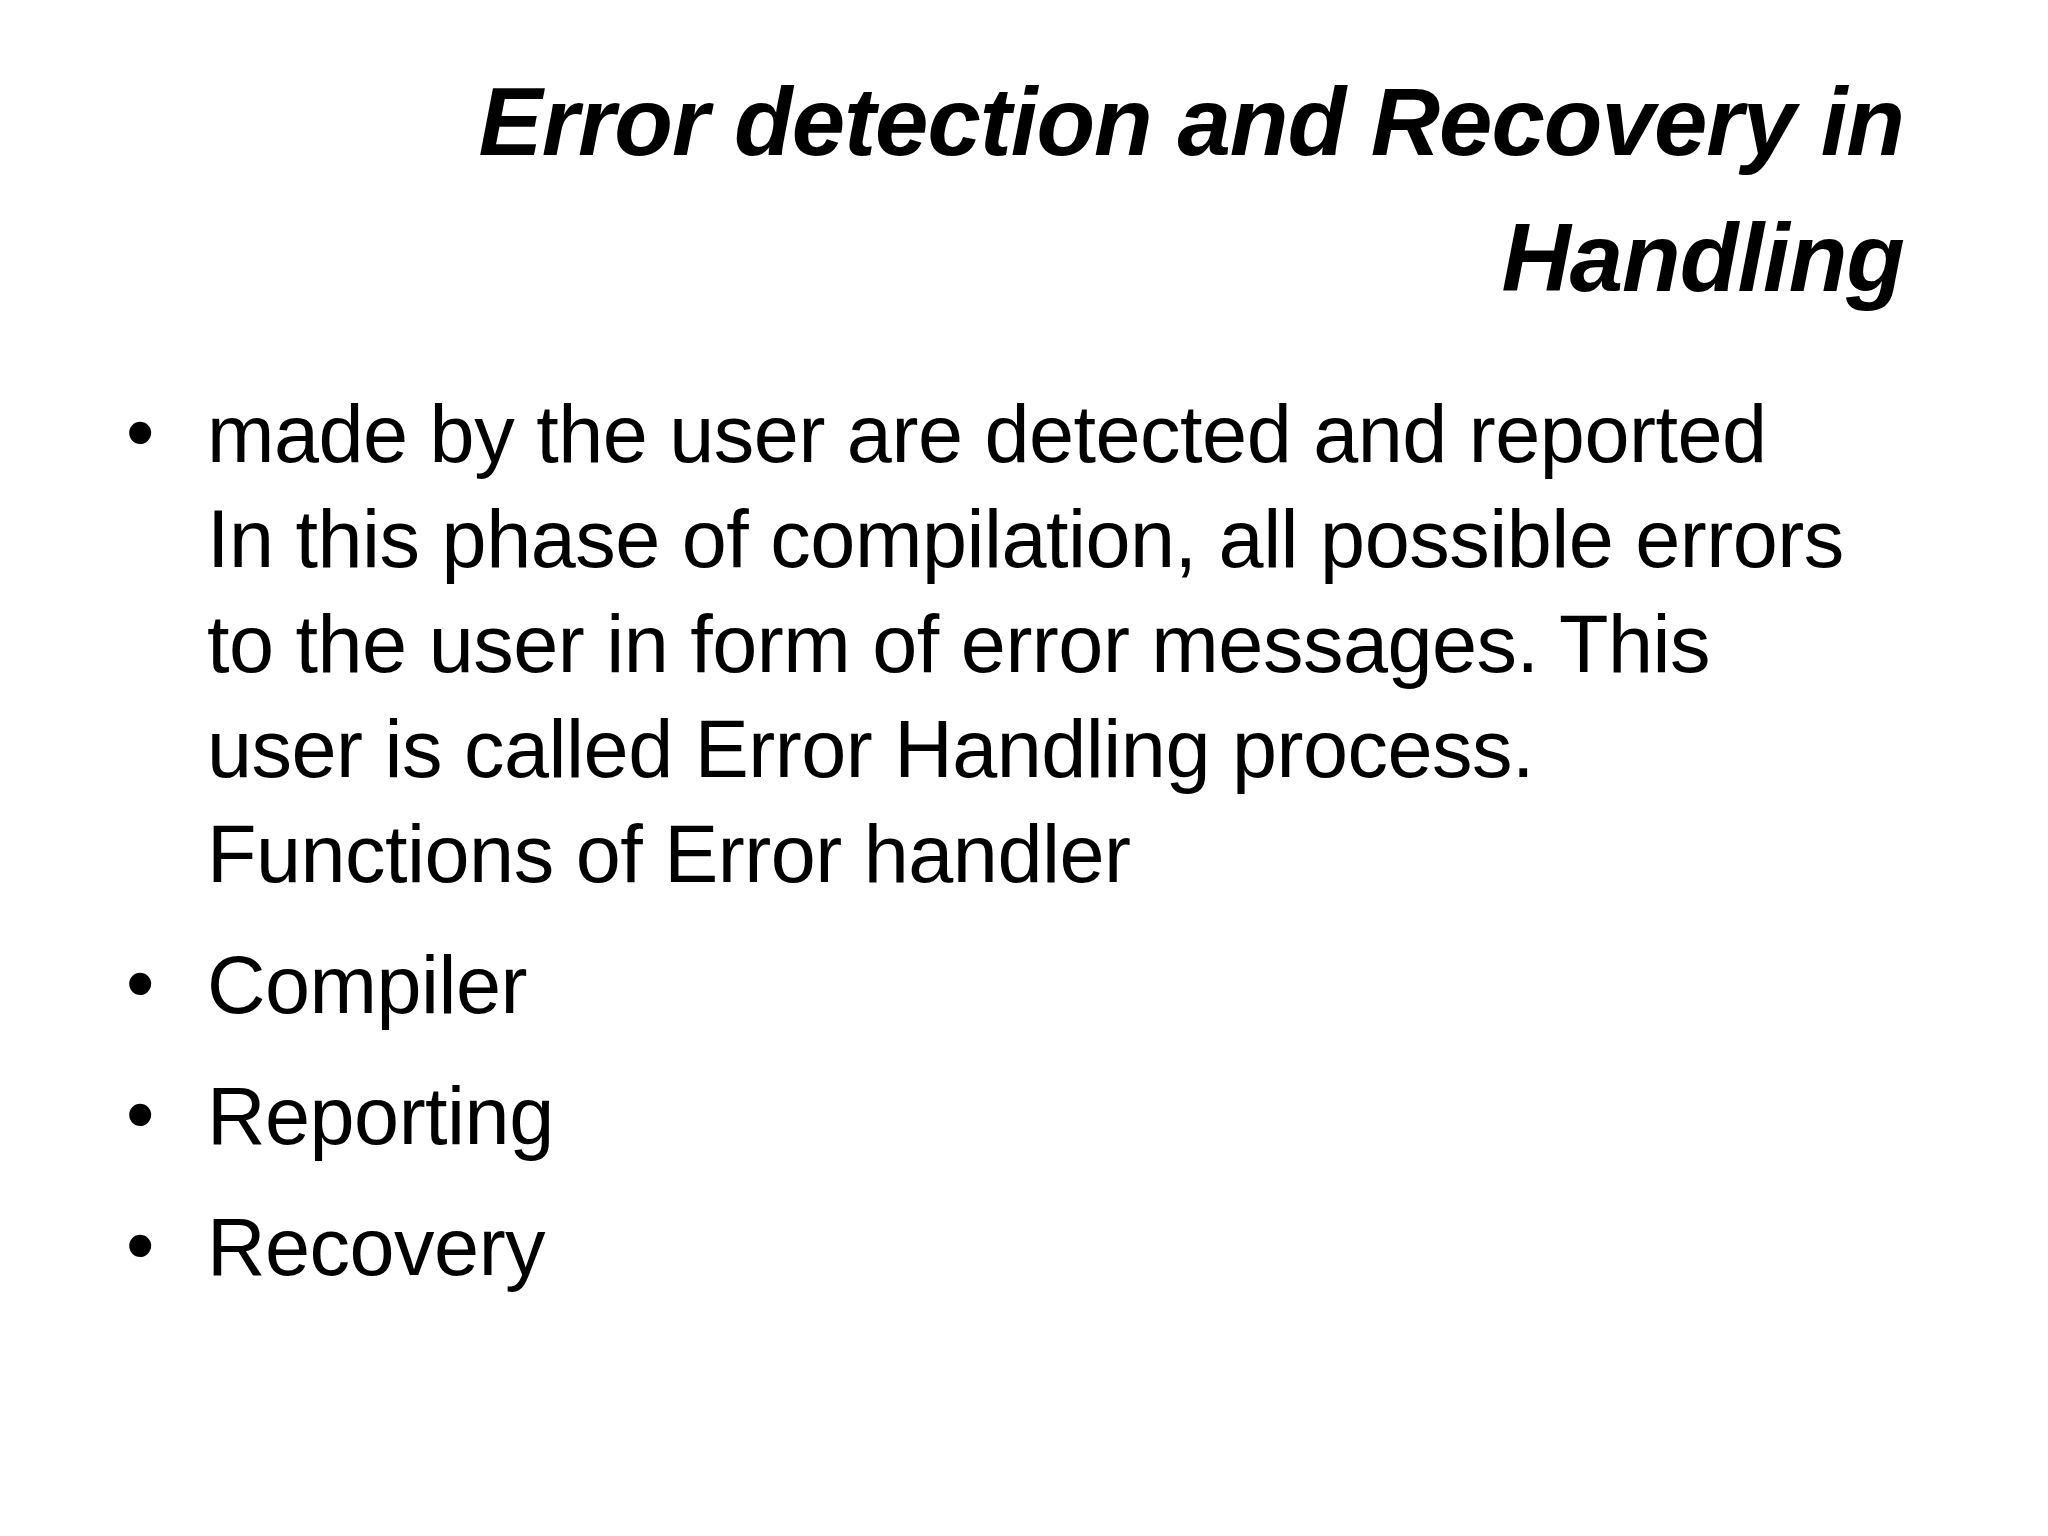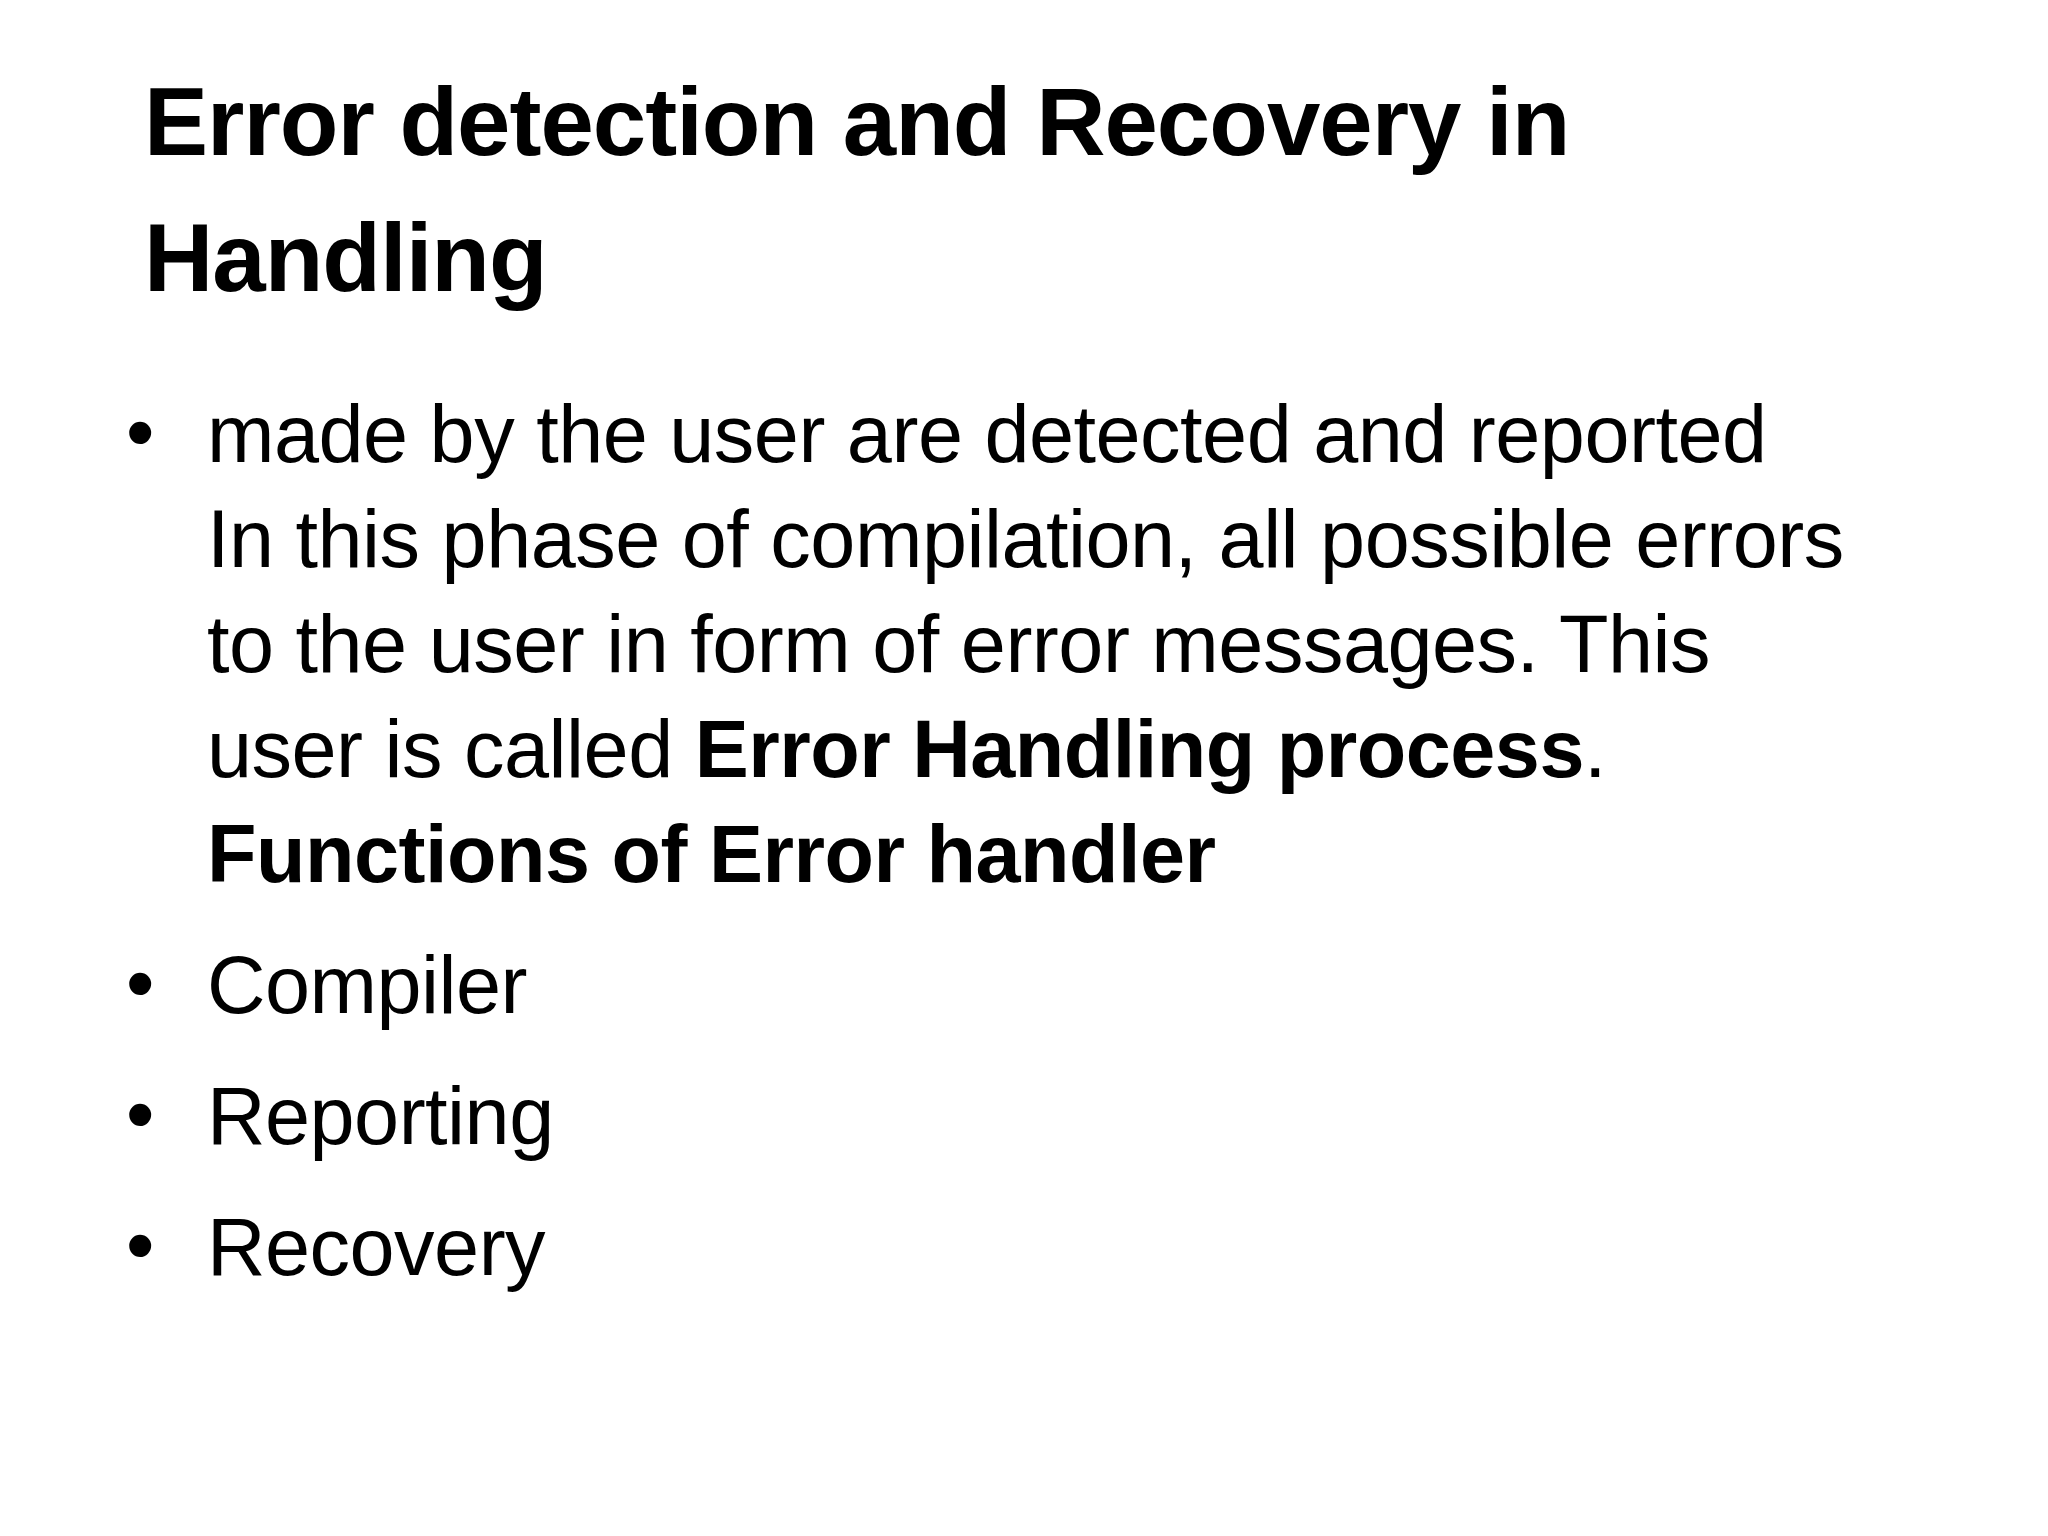--- a/index.html
+++ b/index.html
@@ -16,25 +16,26 @@
   }
   .slide {
     position: relative;
     width: 2048px;
     height: 1536px;
     box-sizing: border-box;
   }
   .title {
     margin: 54px auto 0 auto;
     max-width: 1760px;
-    text-align: left;
+    text-align: right;
     font-weight: bold;
     font-size: 96px;
     line-height: 136px;
     letter-spacing: -1px;
+    font-style: italic;
   }
   .title-line {
     display: block;
   }
   .bullets {
     list-style: none;
     margin: 56px 30px 0 0;
     padding: 0;
     font-size: 81px;
     line-height: 105px;
@@ -50,21 +51,21 @@
   .dot {
     position: absolute;
     left: 126px;
     top: -2px;
   }
   .line {
     display: block;
     white-space: nowrap;
   }
   .seg.bold {
-    font-weight: bold;
+    font-weight: normal;
     text-align: center;
   }
 </style>
 </head>
 <body style="background: rgb(255, 255, 255); color: rgb(0, 0, 0);">
 
 <div class="slide">
   <div class="title">
       <div class="title-line">Error detection and Recovery in</div>
       <div class="title-line">Handling</div>

